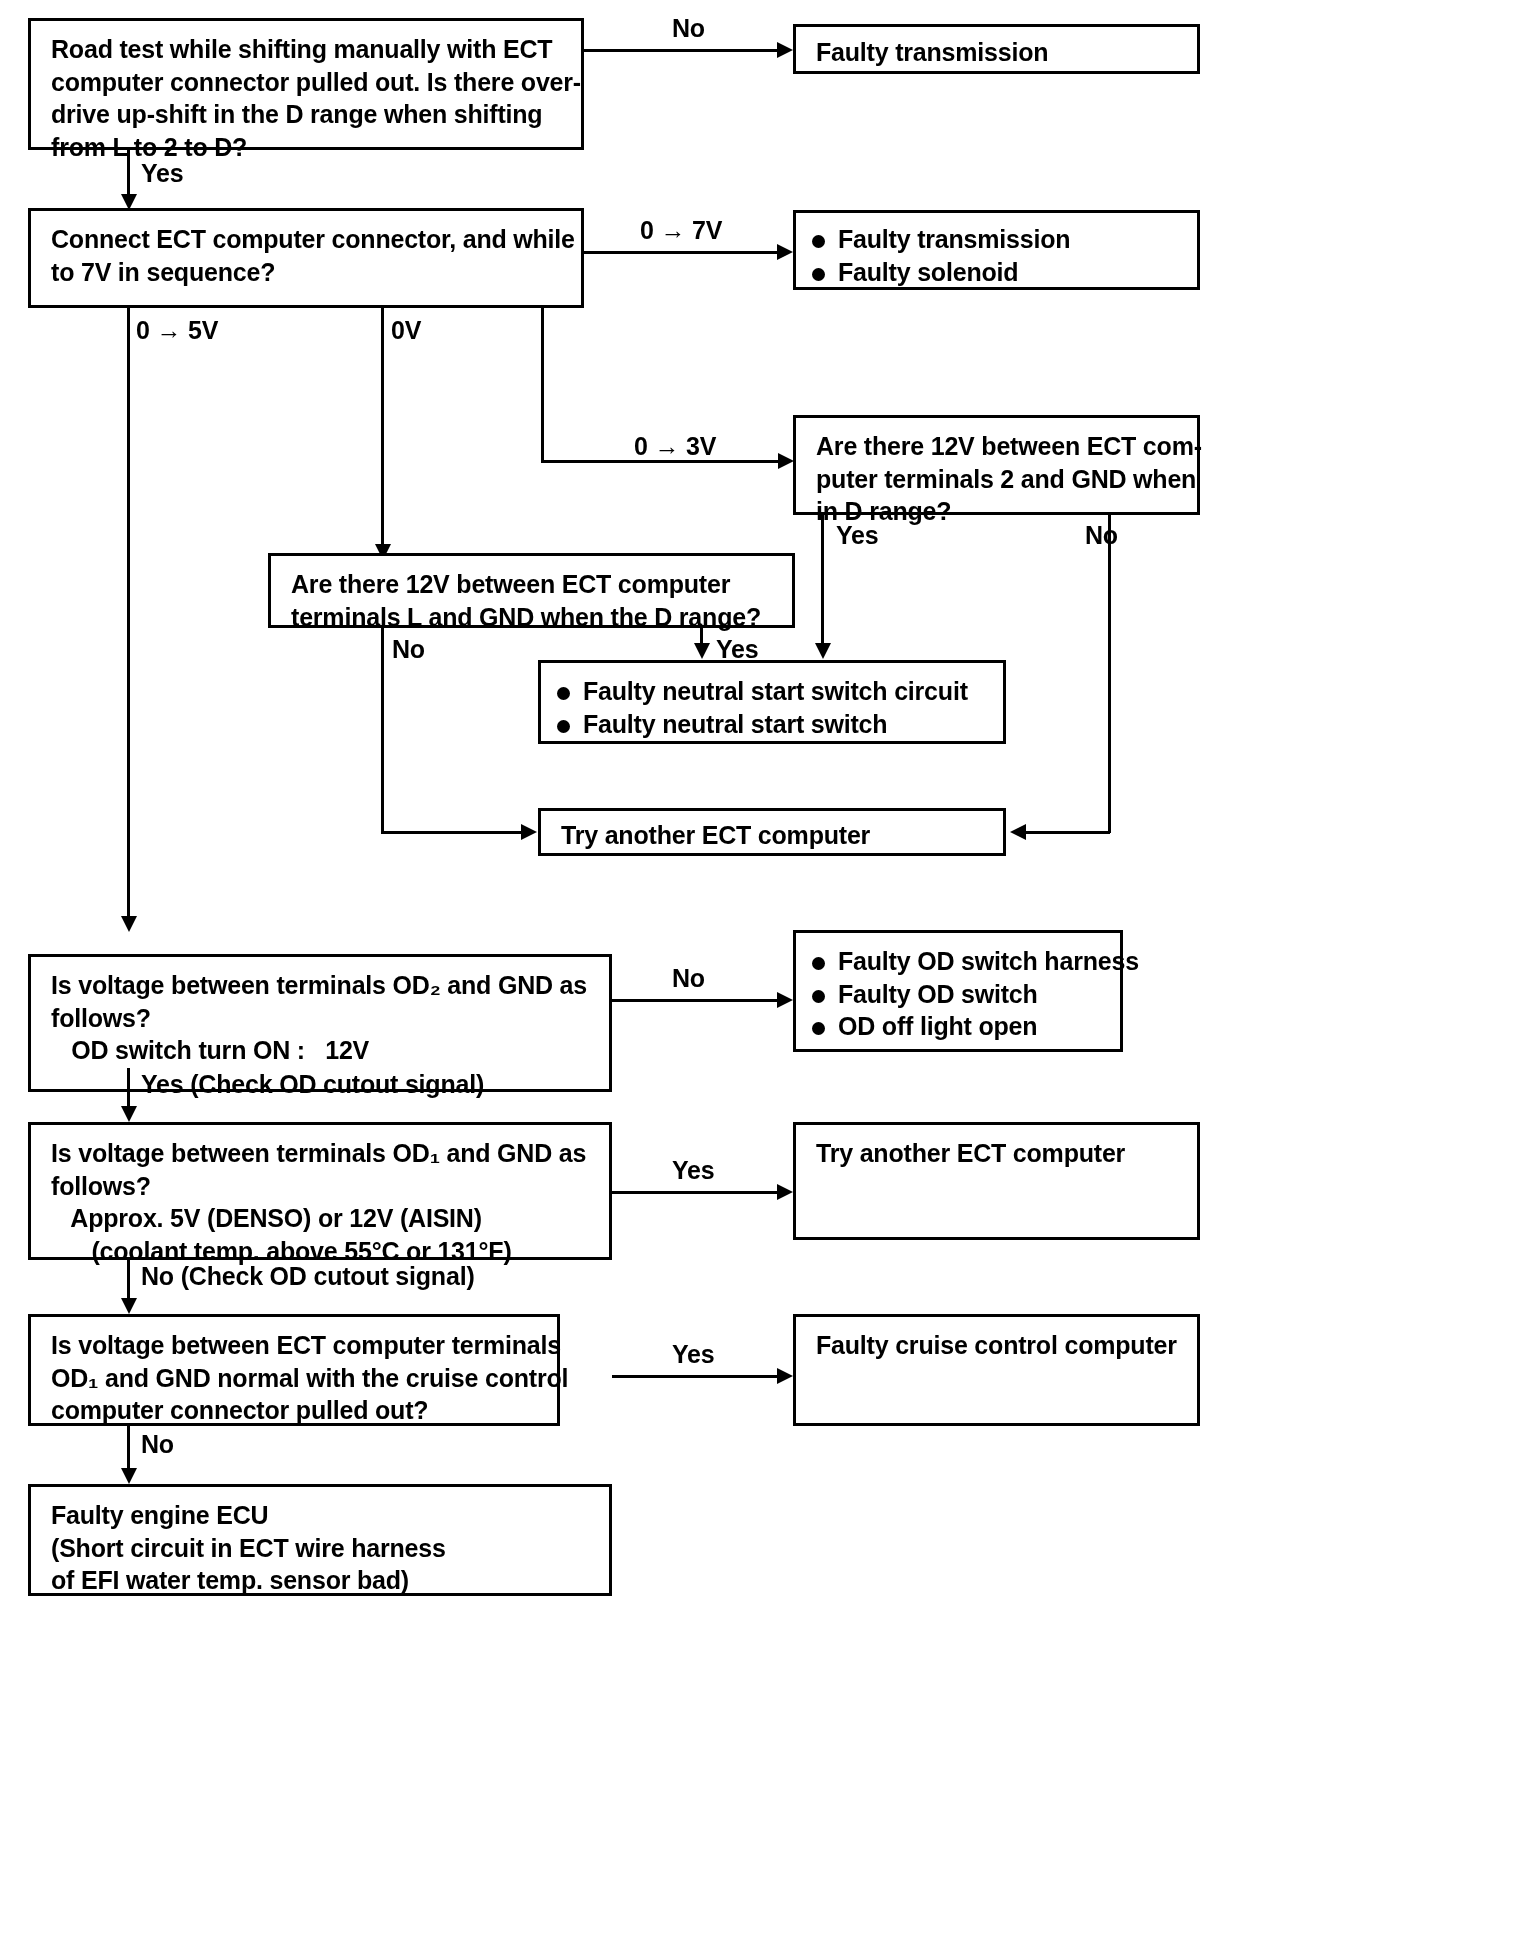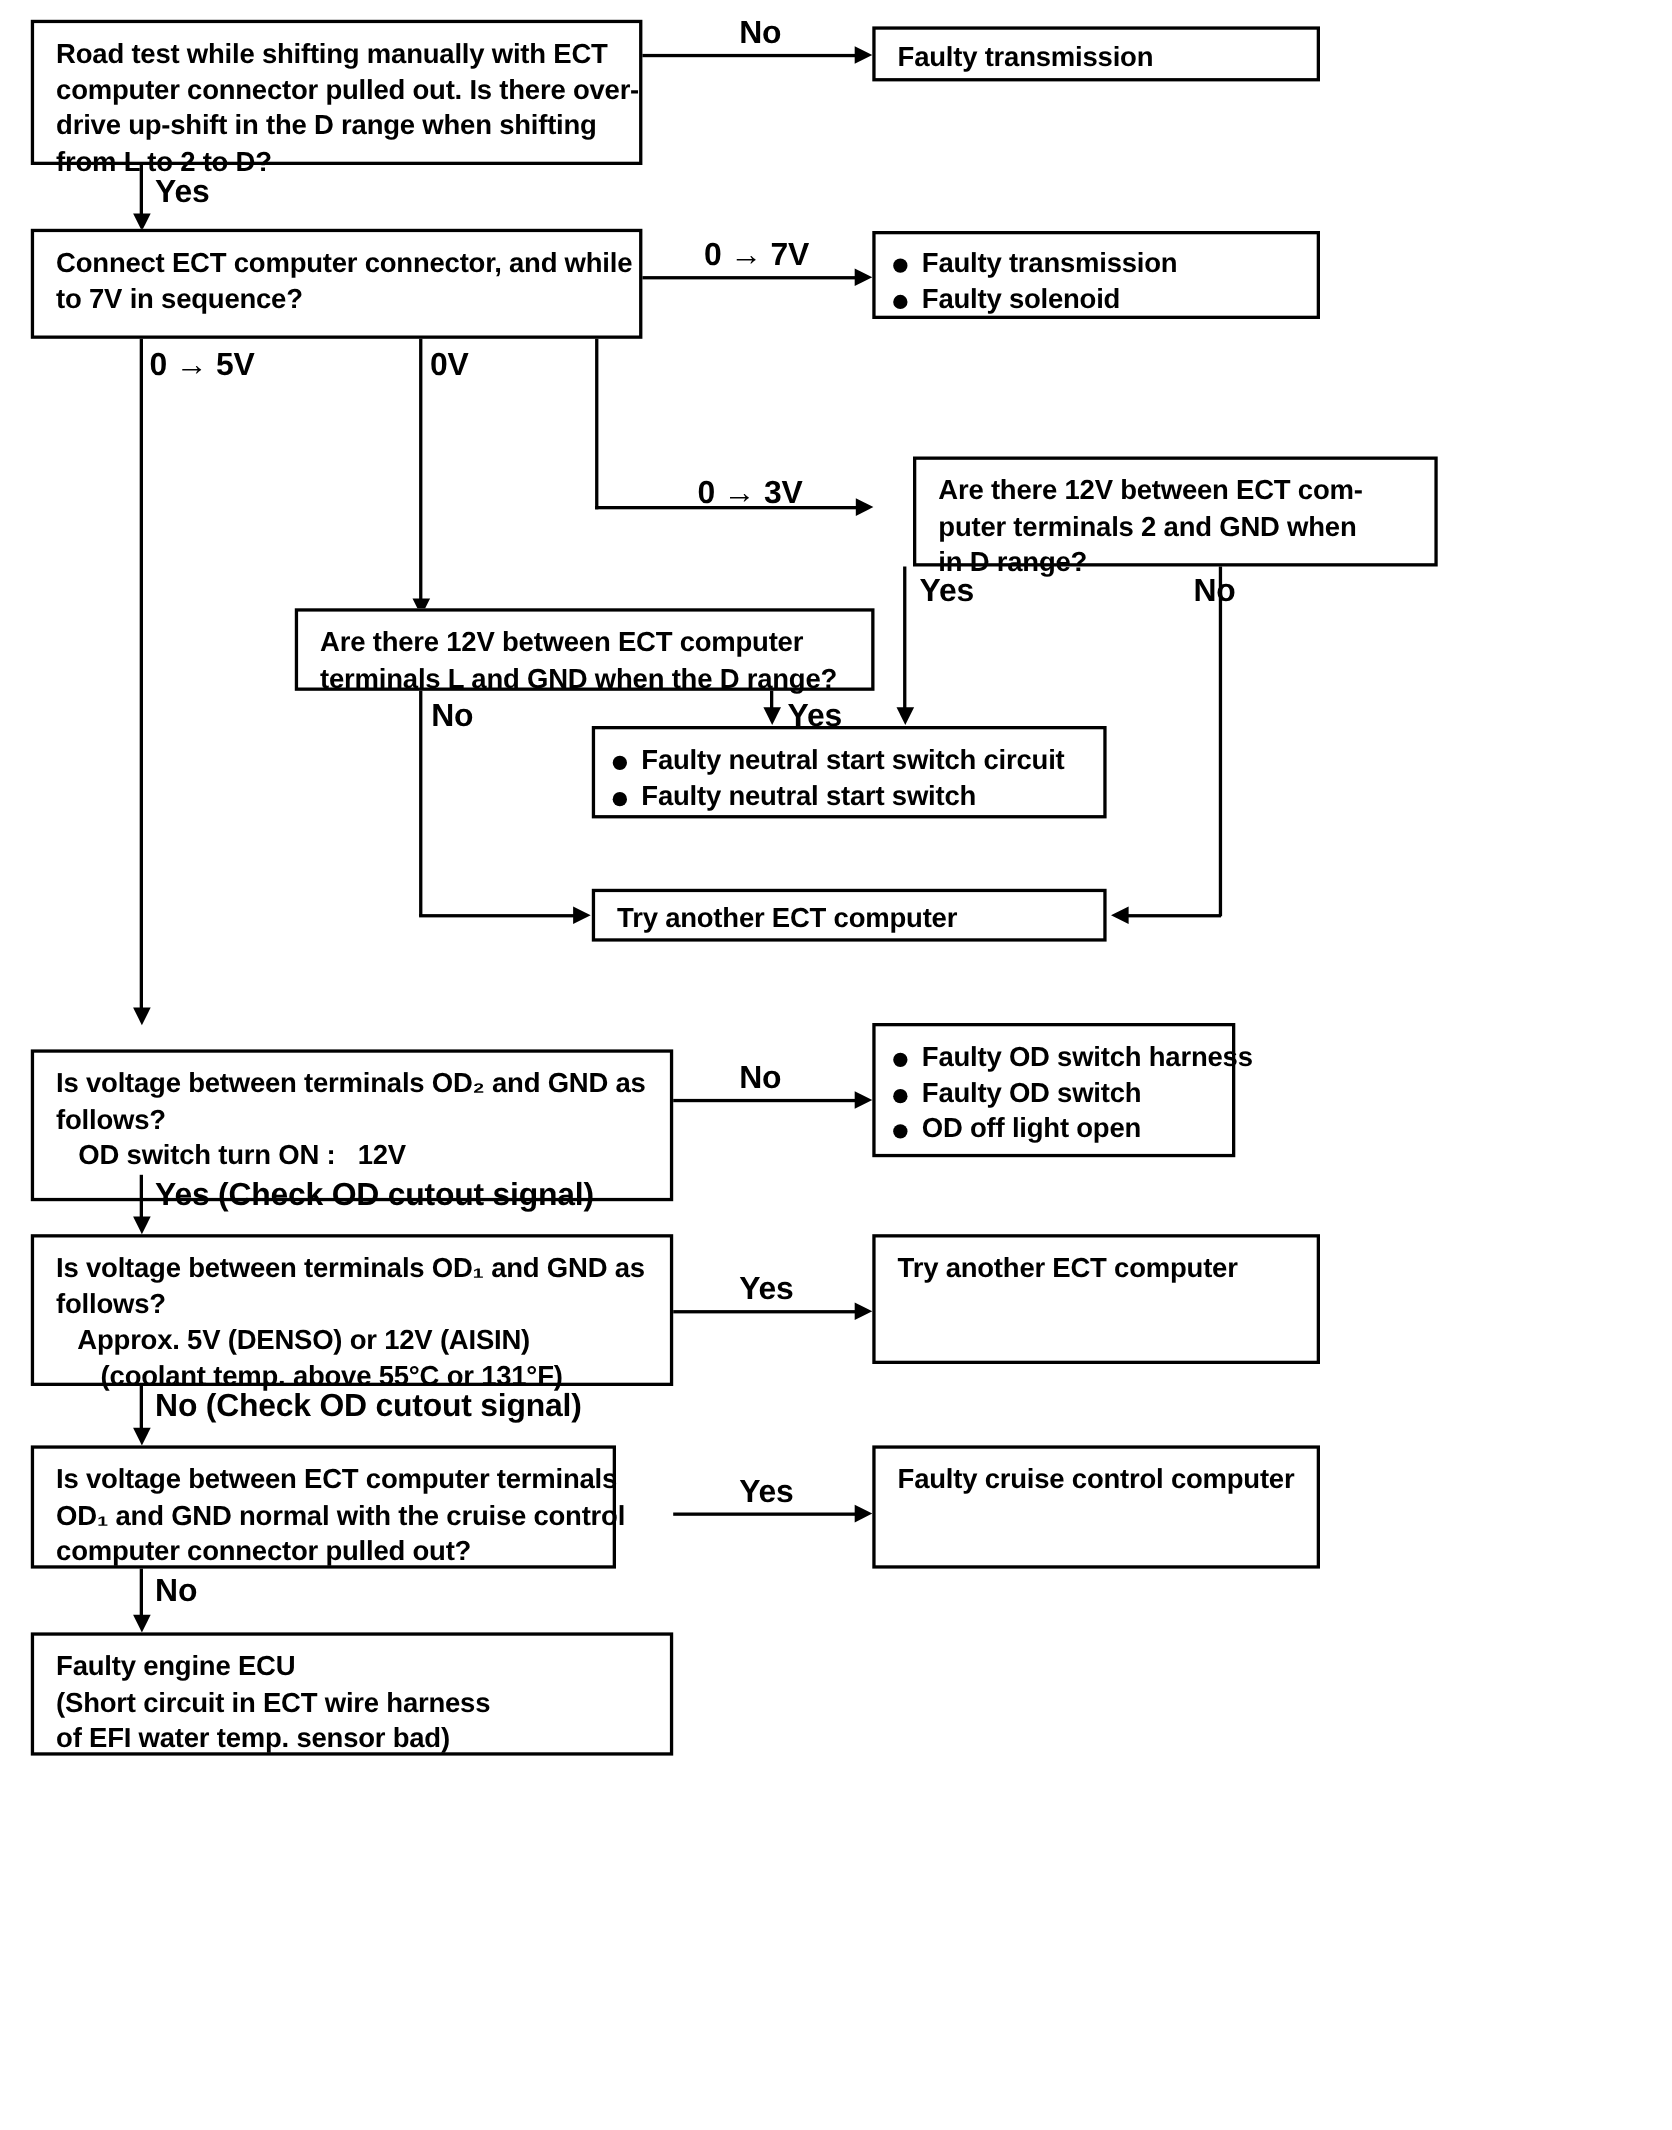--- a/index.html
+++ b/index.html
@@ -41,21 +41,21 @@
     position: absolute;
     left: 8px;
     top: 12px;
     width: 13px;
     height: 13px;
     background: #000;
     border-radius: 50%;
   }
   .lbl {
     position: absolute;
-    font-size: 29px;
+    font-size: 25px;
     font-weight: 700;
     white-space: pre;
     letter-spacing: -0.2px;
     line-height: 1;
   }
   .vline { position: absolute; background: #000; width: 3px; }
   .hline { position: absolute; background: #000; height: 3px; }
   .arrow-d {
     position: absolute;
     width: 0; height: 0;
@@ -122,21 +122,21 @@
 
   <div class="vline" style="left:381px; top:308px; height:240px;"></div>
   <div class="arrow-d" style="left:375px; top:544px;"></div>
   <div class="lbl" style="left:391px; top:318px;">0V</div>
 
   <div class="vline" style="left:541px; top:308px; height:155px;"></div>
   <div class="hline" style="left:541px; top:460px; width:240px;"></div>
   <div class="arrow-r" style="left:778px; top:453px;"></div>
   <div class="lbl" style="left:634px; top:434px;">0 → 3V</div>
 
-  <div class="box" style="left:793px; top:415px; width:477px; height:100px;margin-left:37px;">
+  <div class="box" style="left:793px; top:415px; width:407px; height:100px;">
     <span class="ln">Are there 12V between ECT com-</span>
     <span class="ln">puter terminals 2 and GND when</span>
     <span class="ln">in D range?</span>
   </div>
 
   <div class="vline" style="left:821px; top:515px; height:132px;"></div>
   <div class="arrow-d" style="left:815px; top:643px;"></div>
   <div class="lbl" style="left:836px; top:523px;">Yes</div>
 
   <div class="vline" style="left:1108px; top:515px; height:318px;"></div>

